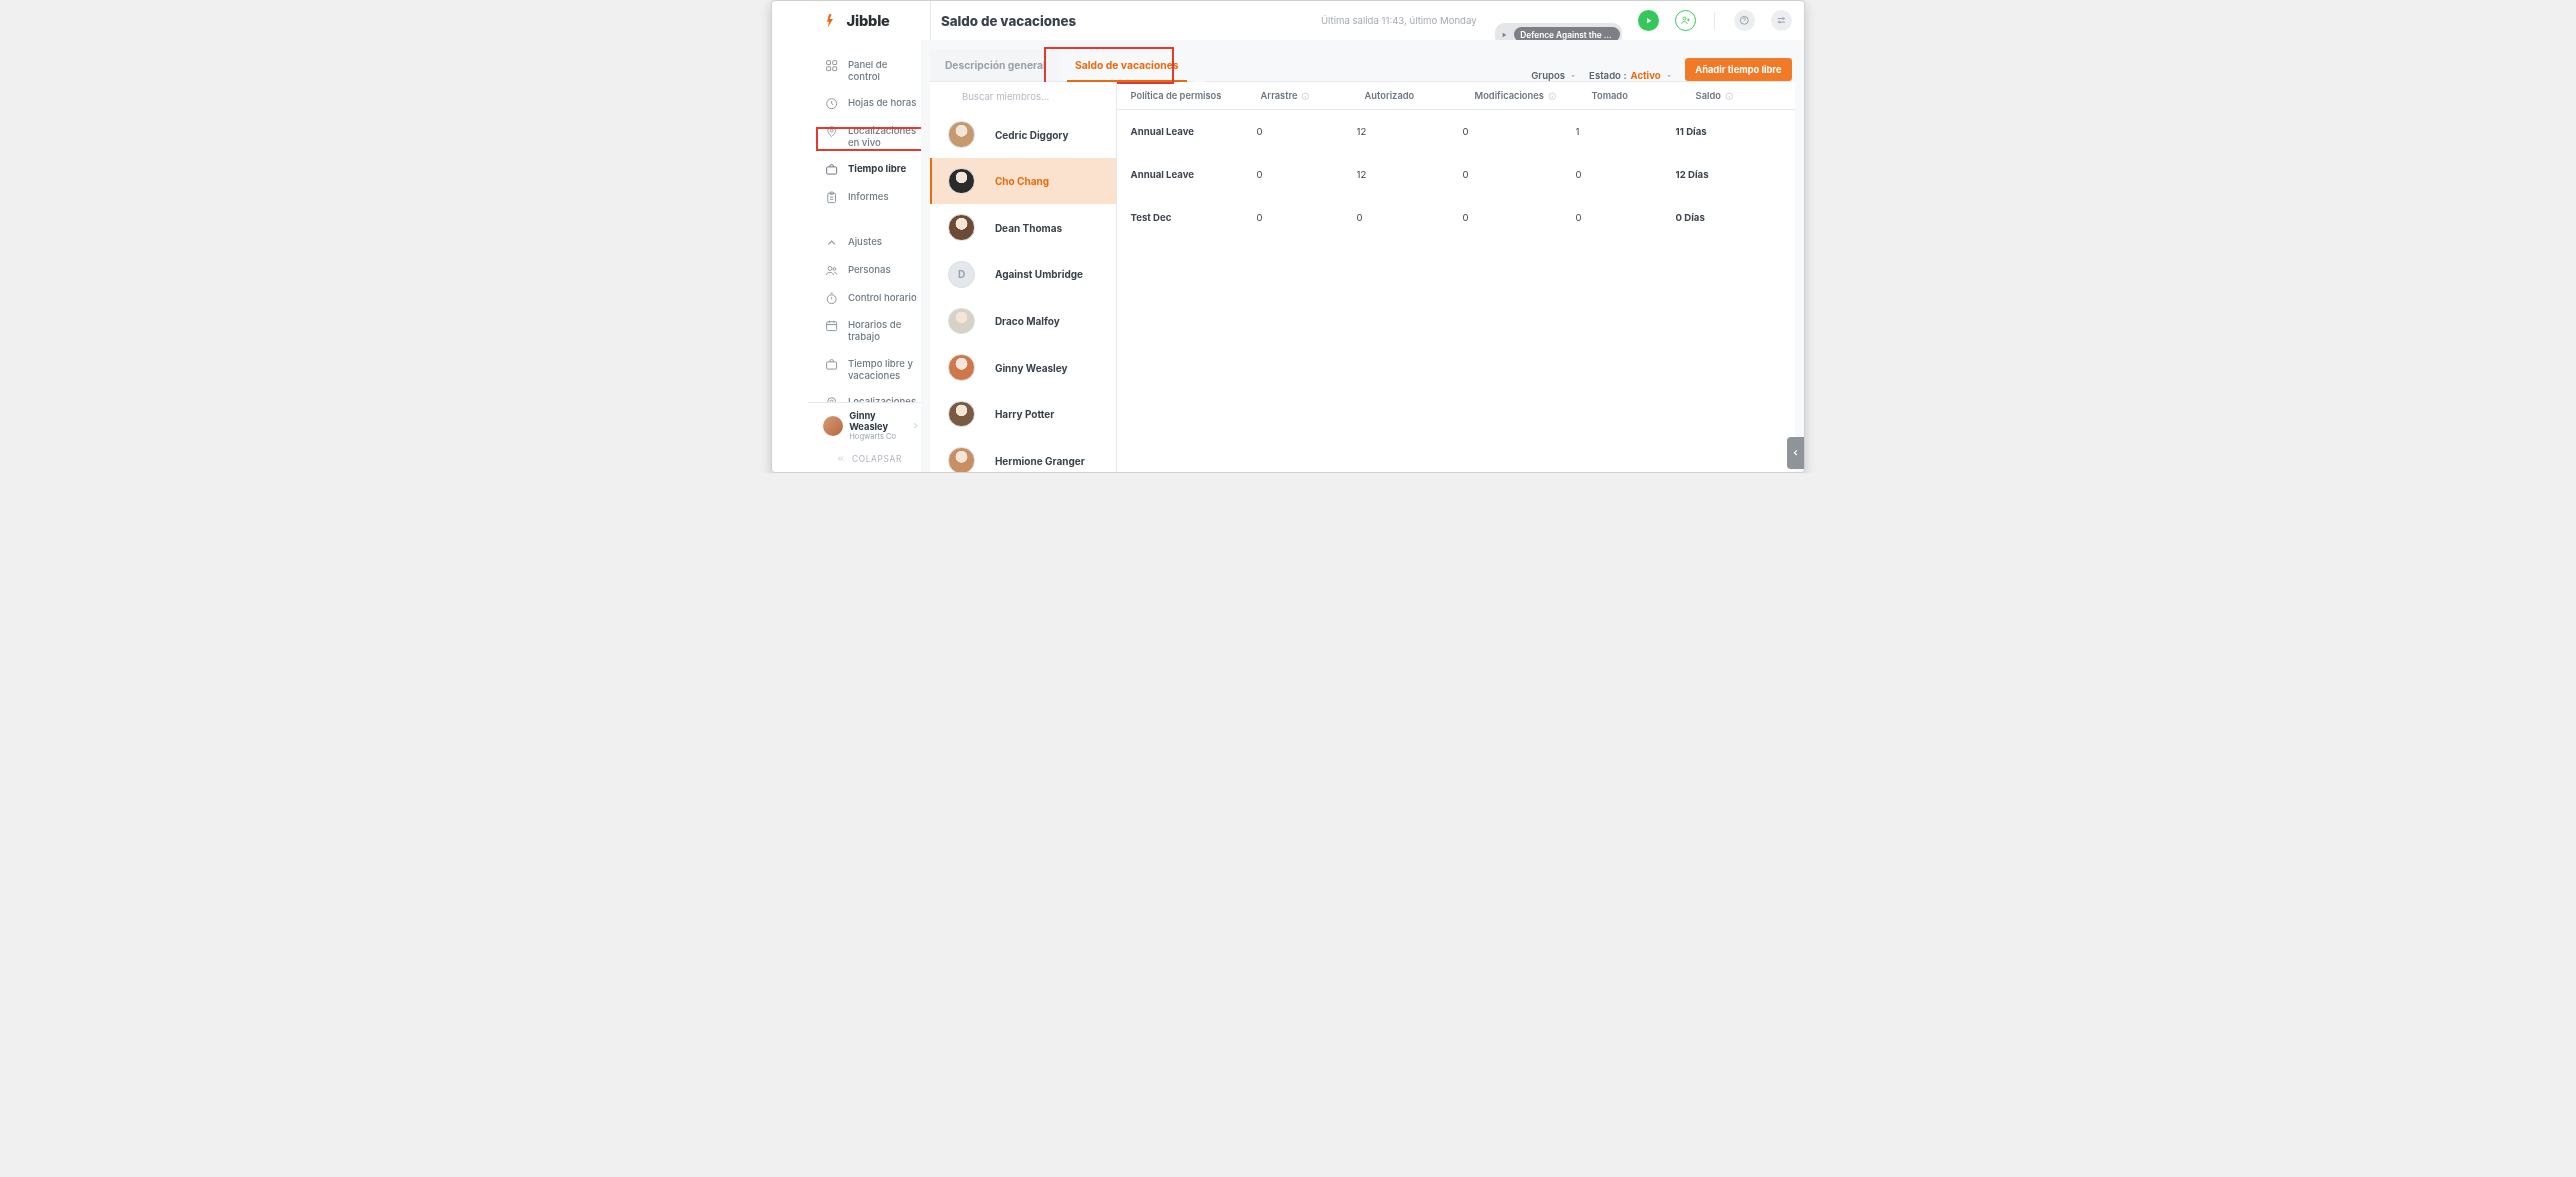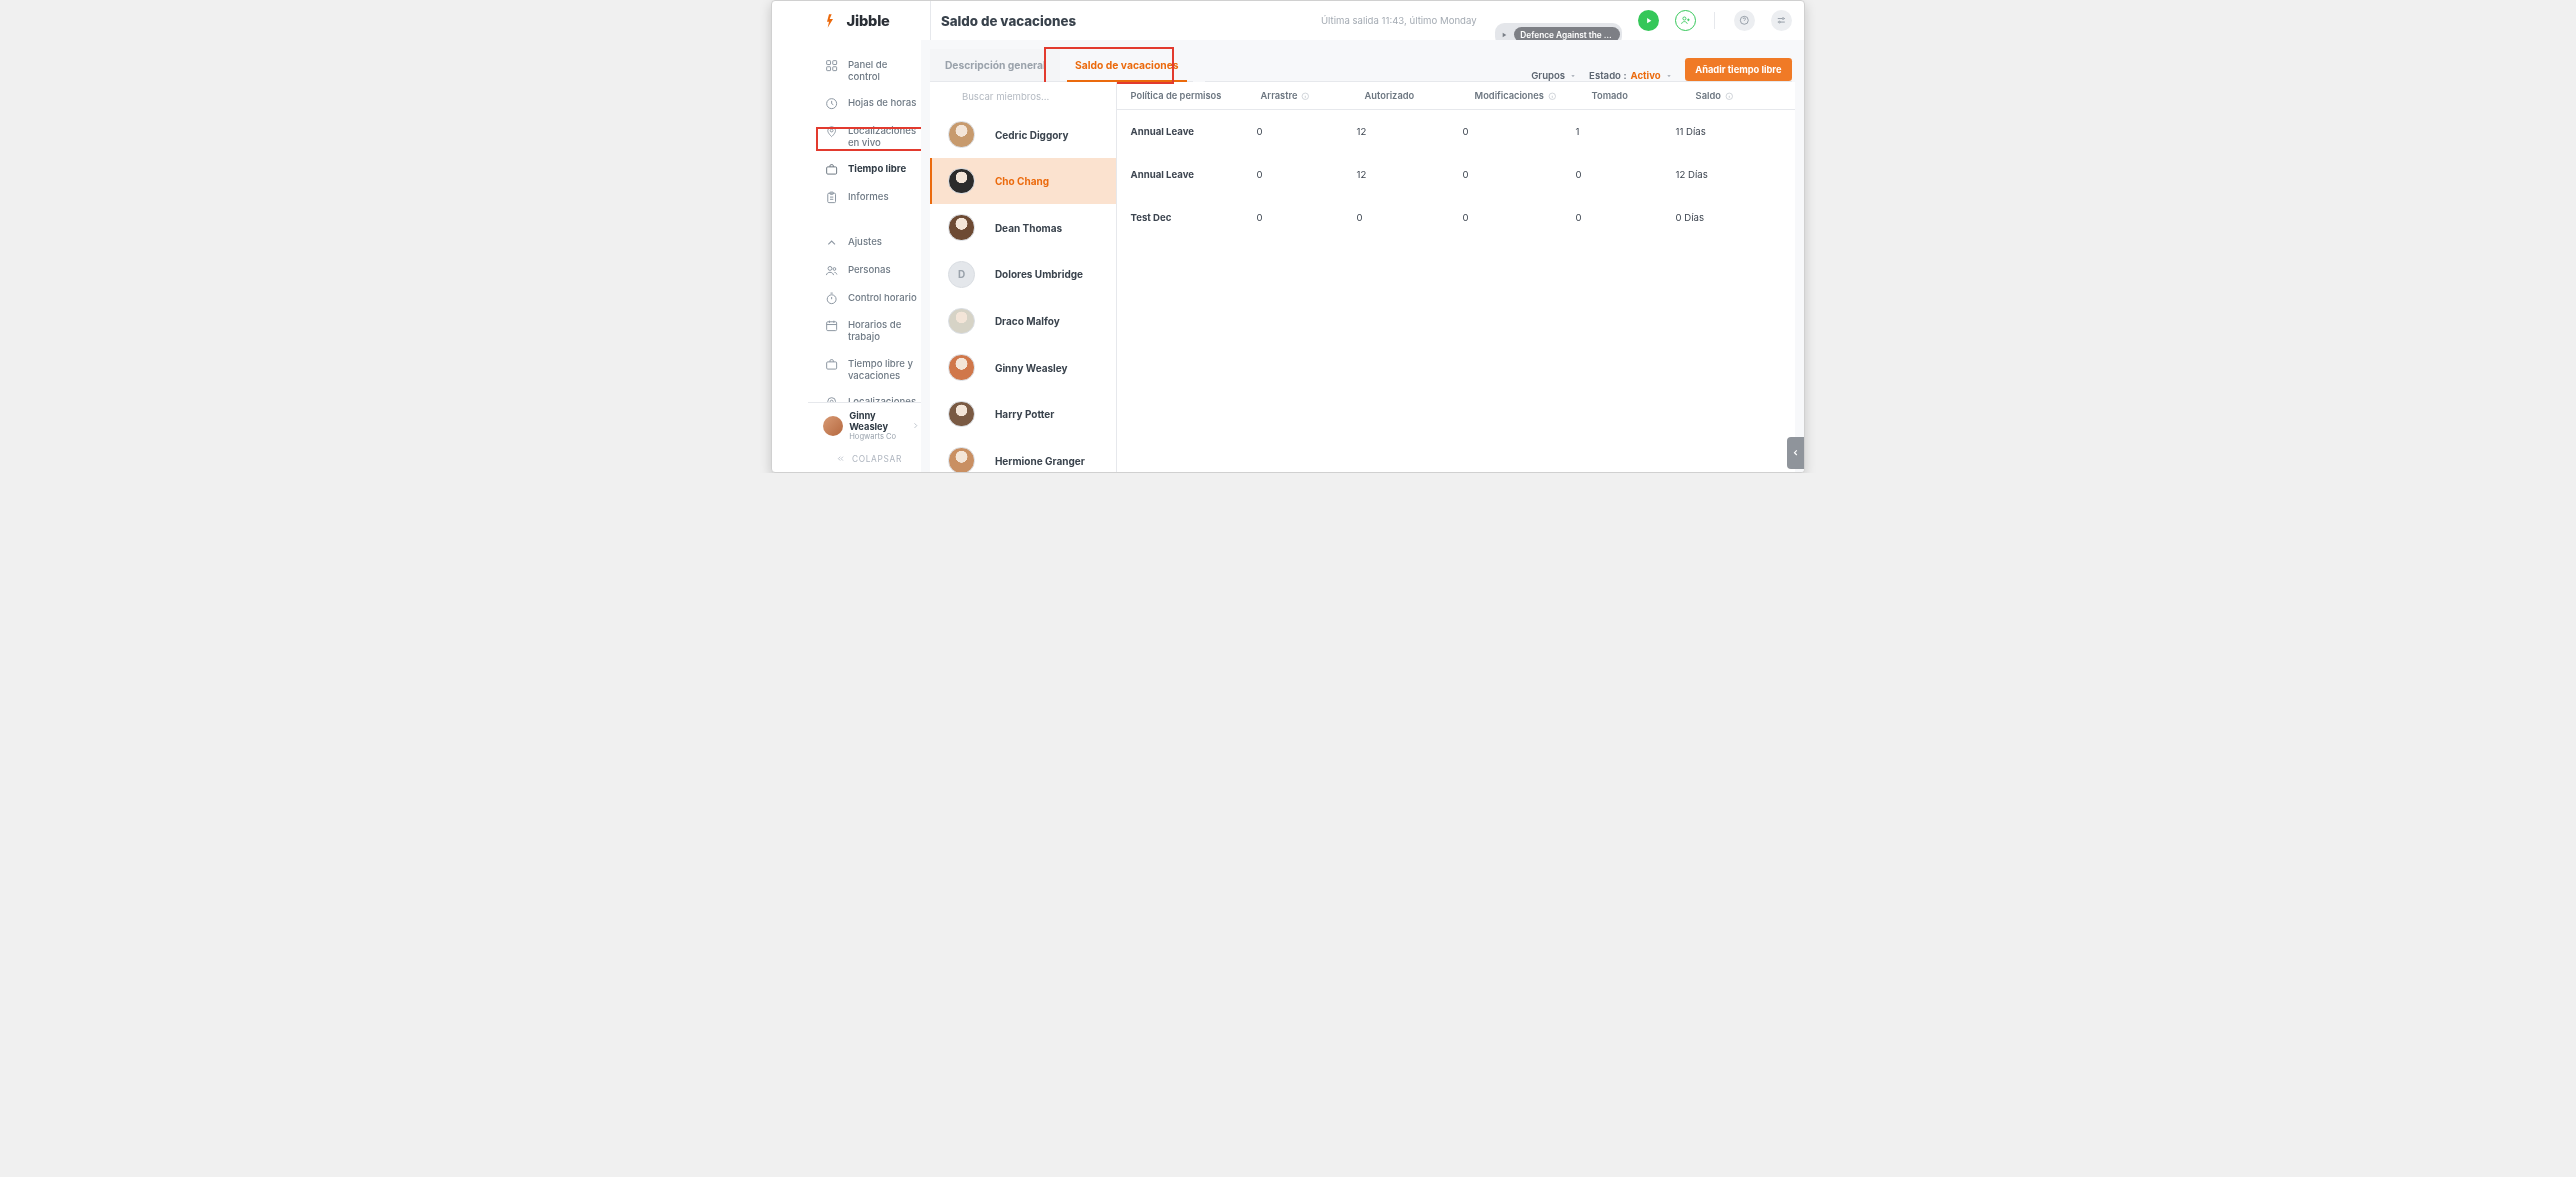--- a/index.html
+++ b/index.html
@@ -177,21 +177,21 @@
     padding:8px 13.3px;border-bottom:0.7px solid var(--divider);gap:4px;
   }
   .th{font-size:9.3px;color:#6c7680;font-weight:600;display:flex;align-items:center;gap:4px;}
   .th .info{width:8.6px;height:8.6px;color:#b9bfc7;}
   .tbody{flex:1;overflow:auto;}
   .trow{
     display:grid;grid-template-columns:126px 100px 106px 113px 100px 1fr;
     padding:16px 13.3px;font-size:9.6px;color:#3d4550;
   }
   .trow .policy{font-weight:700;}
-  .trow .balance{font-weight:400;}
+  .trow .balance{font-weight:700;}
 
   
   svg{display:block}
 </style>
 </head>
 <body>
 
 <div class="stage">
 
   <aside class="sidebar">
@@ -405,21 +405,21 @@
               <div class="member selected">
                 <div class="av-img" style="background: radial-gradient(circle at 50% 35%, rgb(243, 229, 216) 0px, rgb(243, 229, 216) 28%, rgb(43, 43, 43) 30%, rgb(43, 43, 43) 100%);"></div>
                 <span>Cho Chang</span>
               </div>
               <div class="member">
                 <div class="av-img" style="background: radial-gradient(circle at 50% 35%, rgb(243, 229, 216) 0px, rgb(243, 229, 216) 28%, rgb(109, 74, 51) 30%, rgb(109, 74, 51) 100%);"></div>
                 <span>Dean Thomas</span>
               </div>
               <div class="member">
                 <div class="av">D</div>
-                <span>Dolores Umbridge</span>
+                <span>Against Umbridge</span>
               </div>
               <div class="member">
                 <div class="av-img" style="background: radial-gradient(circle at 50% 35%, rgb(243, 229, 216) 0px, rgb(243, 229, 216) 28%, rgb(214, 211, 198) 30%, rgb(214, 211, 198) 100%);"></div>
                 <span>Draco Malfoy</span>
               </div>
               <div class="member">
                 <div class="av-img" style="background: radial-gradient(circle at 50% 35%, rgb(243, 229, 216) 0px, rgb(243, 229, 216) 28%, rgb(208, 119, 74) 30%, rgb(208, 119, 74) 100%);"></div>
                 <span>Ginny Weasley</span>
               </div>
               <div class="member">

